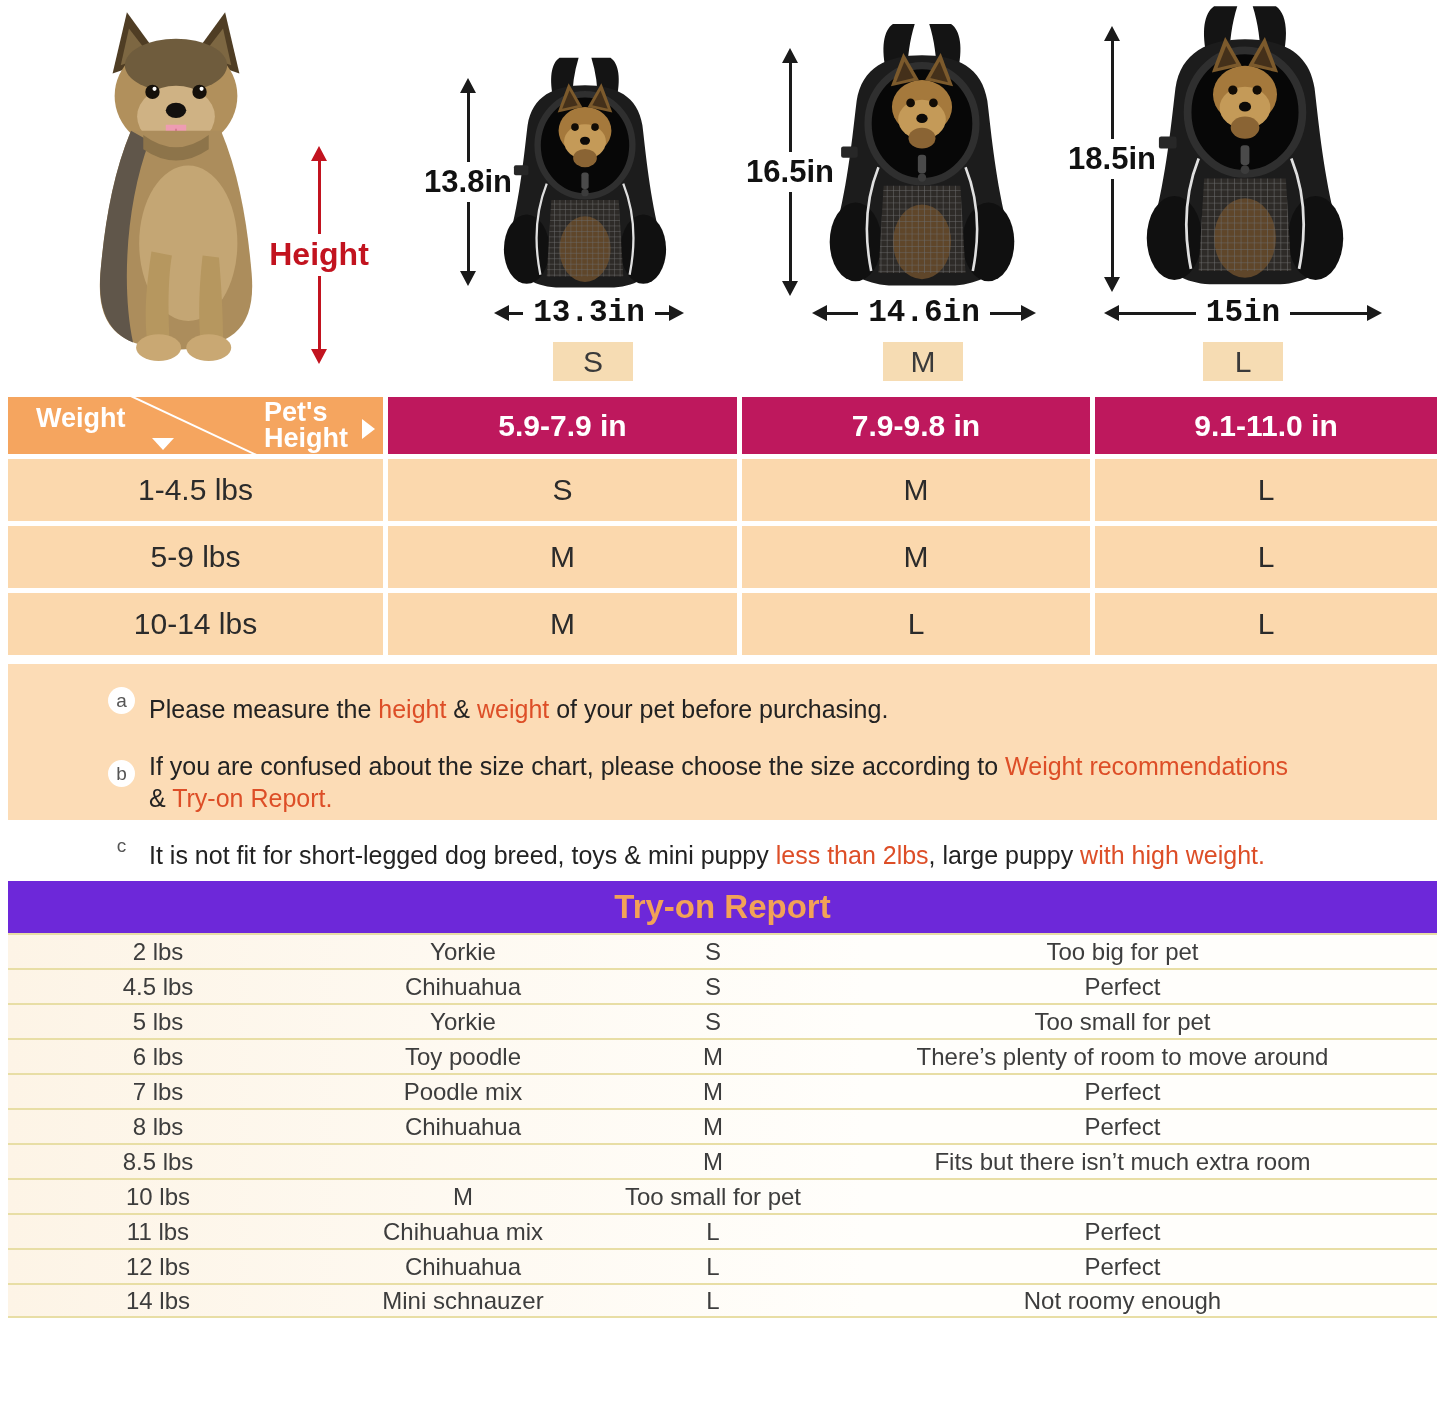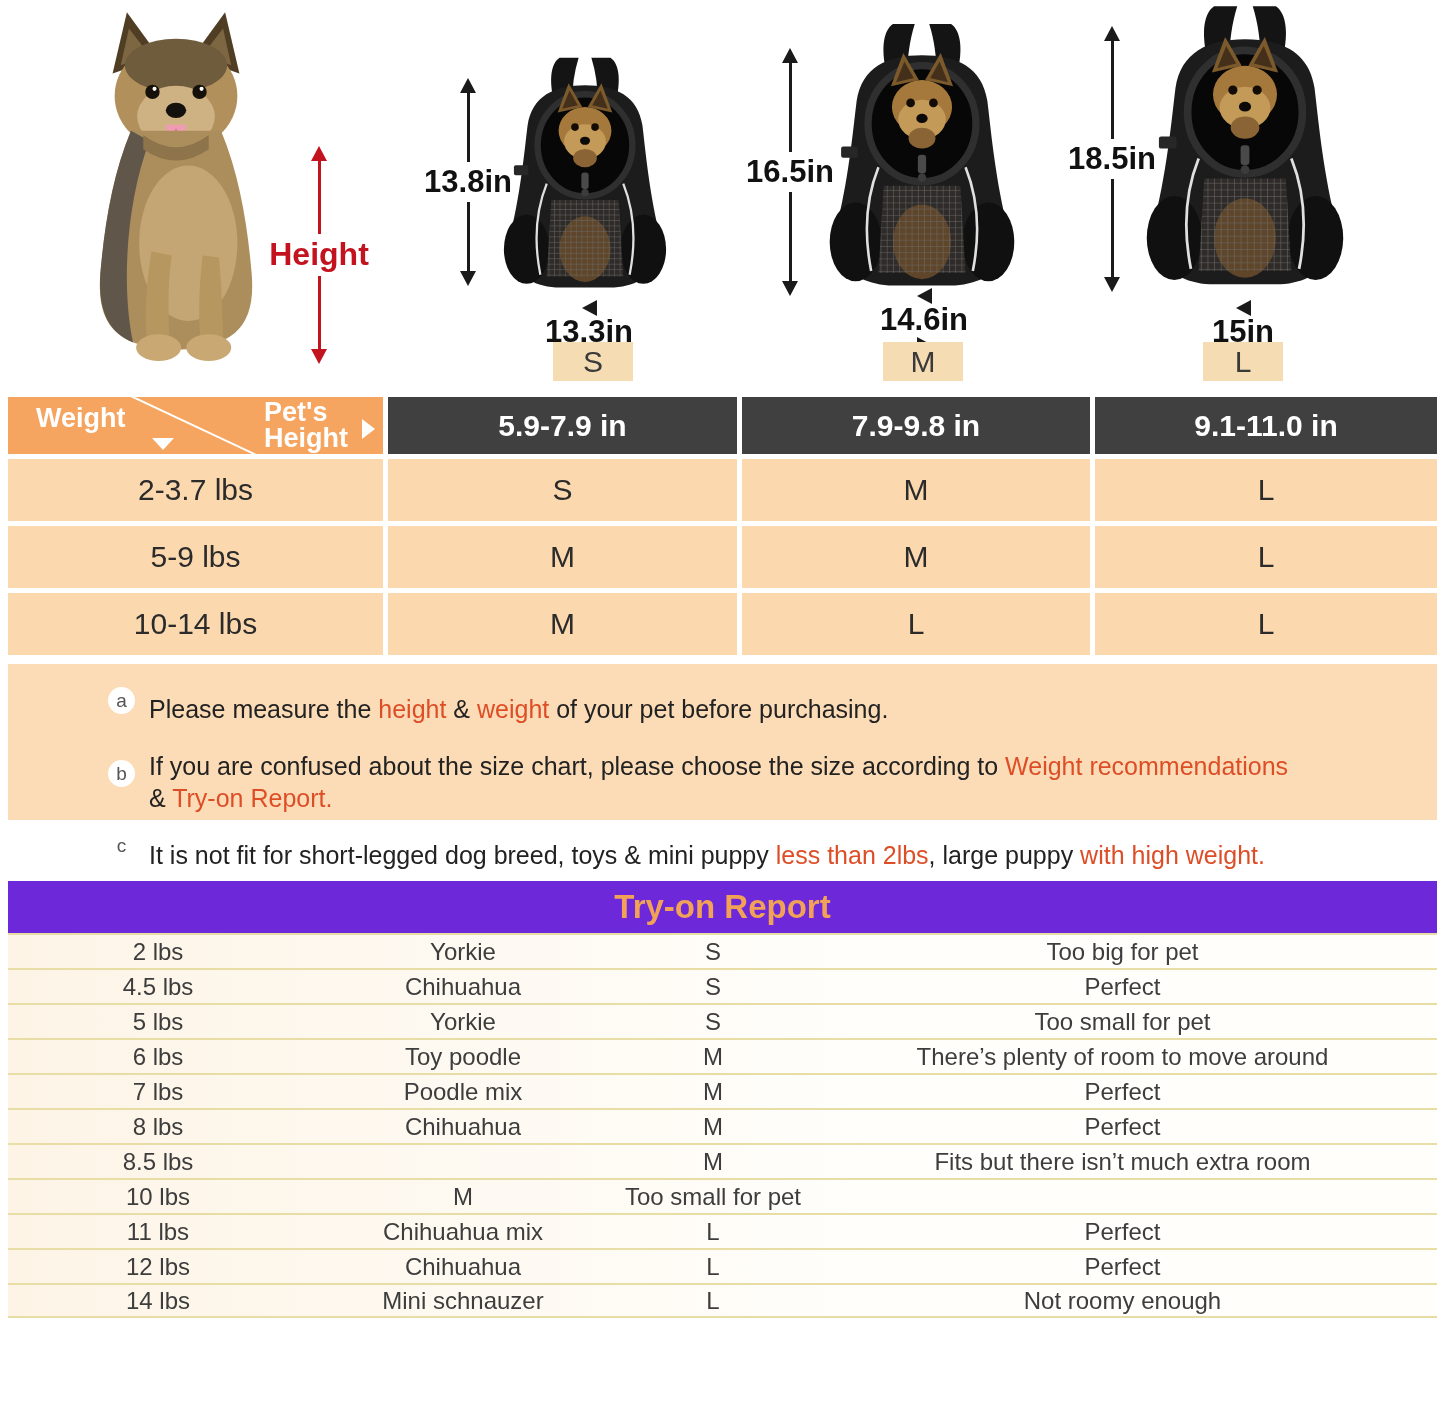--- a/index.html
+++ b/index.html
@@ -10,33 +10,33 @@
   }
   
   .hero{position:absolute;left:0;top:0;width:1445px;height:396px;}
   .hero svg.fig{position:absolute;}
   
   .v-dim{position:absolute;display:flex;flex-direction:column;align-items:center;color:#1a1a1a;}
   .v-dim .head-up{width:0;height:0;border-left:8px solid transparent;border-right:8px solid transparent;border-bottom:15px solid currentColor;}
   .v-dim .head-down{width:0;height:0;border-left:8px solid transparent;border-right:8px solid transparent;border-top:15px solid currentColor;}
   .v-dim .seg{width:3px;flex:1;background:currentColor;}
   .dim-label{font-size:31px;font-weight:bold;color:#111;line-height:1.05;padding:4px 2px;white-space:nowrap;}
-  .h-dim{position:absolute;display:flex;flex-direction:column;align-items:center;color:#1a1a1a;}
+  .h-dim{position:absolute;display:flex;flex-direction:row;align-items:center;color:#1a1a1a;font-family:Liberation Mono, monospace;}
   .h-dim .head-left{width:0;height:0;border-top:8px solid transparent;border-bottom:8px solid transparent;border-right:15px solid currentColor;}
   .h-dim .head-right{width:0;height:0;border-top:8px solid transparent;border-bottom:8px solid transparent;border-left:15px solid currentColor;}
   .h-dim .seg{height:3px;flex:1;background:currentColor;}
   .h-dim .dim-label{padding:0 10px;}
   .height-dim{color:#C2131F;}
   .height-dim .dim-label{color:#C2131F;font-size:32px;}
   .size-chip{position:absolute;width:80px;height:39px;background:#F6DCB3;color:#3a3a3a;
     font-size:30px;display:flex;align-items:center;justify-content:center;}
   
   .size-table{position:absolute;left:8px;top:397px;width:1429px;display:grid;
     grid-template-columns:375px 349px 348px 342px;grid-template-rows:57px 62px 62px 62px;gap:5px;}
-  .st-head{background:#404040;color:#ffffff;font-weight:bold;font-size:30px;
+  .st-head{background:#be185d;color:#ffffff;font-weight:bold;font-size:30px;
     display:flex;align-items:center;justify-content:center;}
   .st-cell{background:#FBD8AD;color:#2b2b2b;font-size:30px;
     display:flex;align-items:center;justify-content:center;}
   .st-corner{position:relative;background:#F5A55F;color:#ffffff;overflow:hidden;}
   .st-corner .diag{position:absolute;left:0;top:0;width:100%;height:100%;}
   .corner-weight{position:absolute;left:28px;top:6px;font-weight:bold;font-size:27px;}
   .corner-weight-caret{position:absolute;left:144px;top:41px;width:0;height:0;
     border-left:11px solid transparent;border-right:11px solid transparent;border-top:12px solid #fff;}
   .corner-petheight{position:absolute;left:256px;top:2px;font-weight:bold;font-size:27px;line-height:26px;}
   .corner-petheight span{display:block;}
@@ -159,21 +159,21 @@
   <svg class="fig" style="left:810px;top:22px;width:224px;height:280px" viewBox="0 0 200 270">
       <use href="#backpack"></use>
     </svg>
   <div class="v-dim" style="left:746px;top:48px;height:248px;width:88px">
     <div class="head-up"></div>
     <div class="seg"></div>
     <div class="dim-label">16.5in</div>
     <div class="seg"></div>
     <div class="head-down"></div>
   </div>
-  <div class="h-dim" style="left:812px;top:288px;width:224px;height:26px">
+  <div class="h-dim" style="left:812px;top:300px;width:224px;height:26px">
     <div class="head-left"></div>
     <div class="seg"></div>
     <div class="dim-label">14.6in</div>
     <div class="seg"></div>
     <div class="head-right"></div>
   </div>
   <div class="size-chip" style="left:883px;top:342px">M</div>
 
   <svg class="fig" style="left:1118px;top:4px;width:254px;height:298px" viewBox="0 0 200 270">
       <use href="#backpack"></use>
@@ -205,21 +205,21 @@
     <span class="corner-petheight">
       <span>Pet's</span>
       <span>Height</span>
     </span>
     <span class="corner-petheight-caret"></span>
   </div>
   <div class="st-head">5.9-7.9 in</div>
   <div class="st-head">7.9-9.8 in</div>
   <div class="st-head">9.1-11.0 in</div>
 
-  <div class="st-cell">2-3.7 lbs</div>
+  <div class="st-cell">1-4.5 lbs</div>
   <div class="st-cell">S</div>
   <div class="st-cell">M</div>
   <div class="st-cell">L</div>
 
   <div class="st-cell">5-9 lbs</div>
   <div class="st-cell">M</div>
   <div class="st-cell">M</div>
   <div class="st-cell">L</div>
 
   <div class="st-cell">10-14 lbs</div>

